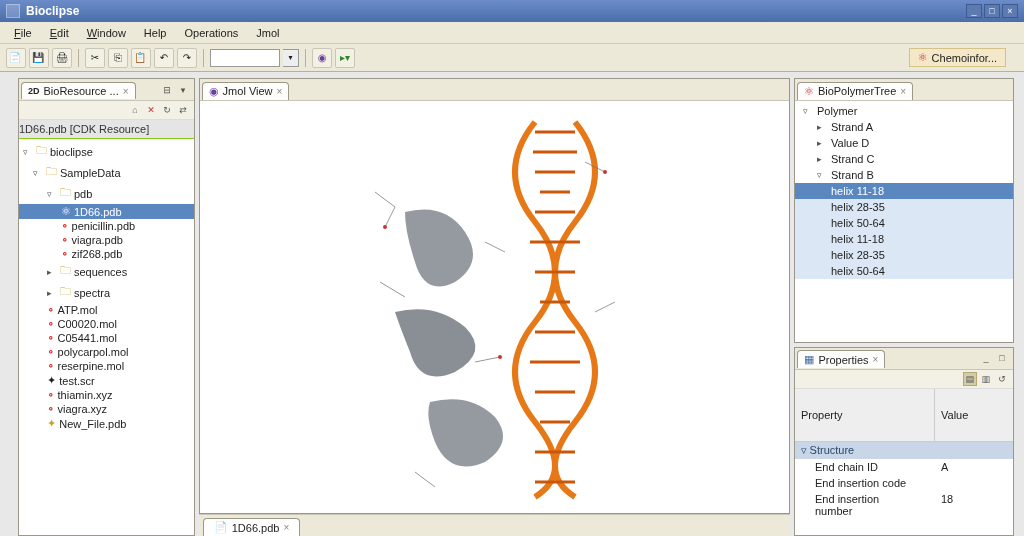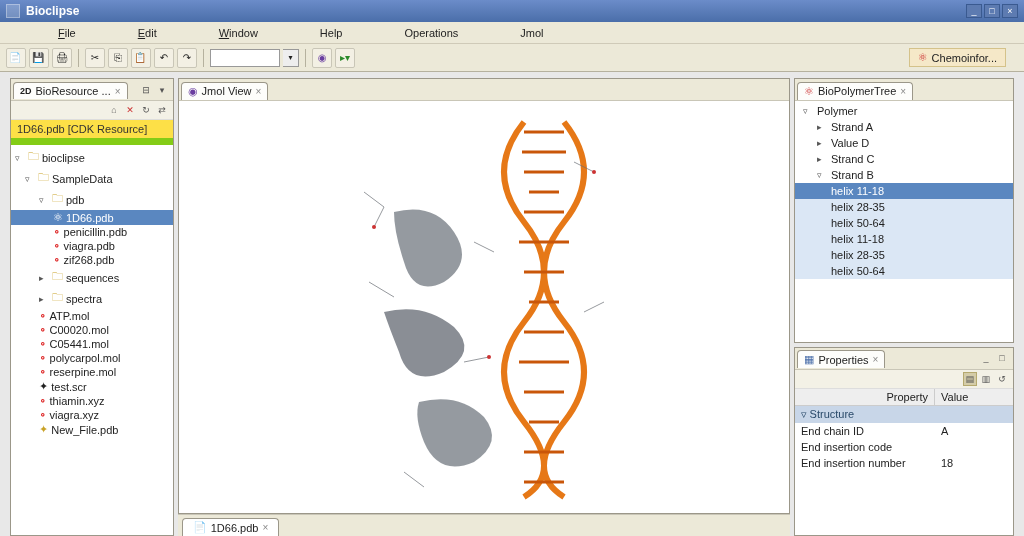--- a/index.html
+++ b/index.html
@@ -8,48 +8,48 @@
 
   
   .titlebar { background: linear-gradient(#6b8cc9, #4a6ea9); color: #fff; height: 22px; display: flex; align-items: center; padding: 0 6px; gap: 6px; }
   .titlebar .winicon { width: 14px; height: 14px; background: #fff3; border: 1px solid #ffffff55; }
   .titlebar .title { flex: 1; font-weight: bold; font-size: 12px; }
   .winbtns { display: flex; gap: 2px; }
   .winbtn { width: 16px; height: 14px; background: #5d7bb1; border: 1px solid #3a5a90; display: flex; align-items: center; justify-content: center; color: #fff; font-size: 9px; cursor: pointer; }
 
   
   .menubar { background: #ece9d8; height: 22px; display: flex; align-items: center; padding: 0 6px; gap: 2px; border-bottom: 1px solid #cfcab8; }
-  .menuitem { padding: 2px 8px; cursor: pointer; margin-left: 44px; }
+  .menuitem { padding: 2px 8px; cursor: pointer; }
   .menuitem u { text-decoration: underline; }
 
   
   .toolbar { background: #ece9d8; height: 28px; display: flex; align-items: center; padding: 0 6px; gap: 3px; border-bottom: 1px solid #b5b19e; }
   .tbtn { width: 20px; height: 20px; background: #f3f0e4; border: 1px solid #c9c6b7; border-radius: 2px; cursor: pointer; display:flex;align-items:center;justify-content:center;font-size:10px;}
   .tsep { width: 1px; height: 18px; background: #b5b19e; margin: 0 3px; }
   .tsearch { width: 70px; height: 18px; border: 1px solid #999; background: #fff; }
   .tdrop { width: 16px; height: 18px; border: 1px solid #999; border-left:none; background: #eee; display:flex;align-items:center;justify-content:center;font-size:8px;}
   .perspective-btn { position: absolute; right: 18px; top: 48px; background: #f5e8c8; border: 1px solid #d4c28a; padding: 2px 8px; display:flex; align-items:center; gap:4px; cursor:pointer; }
 
   
   .workspace { position: absolute; top: 78px; left: 10px; right: 10px; bottom: 0; display: flex; gap: 4px; }
-  .leftcol { width: 164px; display: flex; flex-direction: column; }
+  .leftcol { width: 177px; display: flex; flex-direction: column; margin-left: 8px; }
   .midcol { flex: 1; display: flex; flex-direction: column; }
   .rightcol { width: 220px; display: flex; flex-direction: column; gap: 4px; }
 
   
   .view { background: #fff; border: 1px solid #9b9789; display: flex; flex-direction: column; }
   .view-tabs { background: #ece9d8; display: flex; align-items: center; min-height: 22px; border-bottom: 1px solid #c9c6b7; }
   .view-tab { background: #fdfdfb; padding: 2px 6px; border: 1px solid #9b9789; border-bottom: none; border-top-left-radius: 4px; border-top-right-radius: 4px; display:flex;align-items:center;gap:4px; margin-top:2px; margin-left:2px;}
   .tab-close { color: #888; font-size: 10px; cursor: pointer; }
   .view-toolbar { display:flex; margin-left:auto; gap:2px; padding:0 4px; }
   .vtbtn { width: 14px; height: 14px; font-size:9px; color:#555; display:flex;align-items:center;justify-content:center; cursor:pointer;}
 
   
   .tree { flex:1; overflow:auto; padding: 2px 0; }
-  .tree-status { padding: 3px 6px; border-bottom: 7px solid #84cc16; color:#333; background:#fde047;}
+  .tree-status { padding: 3px 0; border-bottom: 1px solid #84cc16; color:#333; background:#e5e5e5;}
   .tnode { display:flex; align-items:center; gap:3px; padding: 1px 4px; cursor:pointer; white-space:nowrap;}
   .tnode.selected { background:#5a87c0; color:#fff; }
   .arrow { width: 10px; font-size: 9px; color:#555; }
   .indent-1{padding-left:14px}.indent-2{padding-left:28px}.indent-3{padding-left:42px}
   .icon-folder{color:#c9a227;}
   .icon-mol{color:#d22;font-weight:bold;font-size:9px;}
   .icon-new{color:#c9a227;}
 
   
   .jmol-area { flex:1; background:#fff; position:relative; overflow:hidden; }
@@ -62,24 +62,24 @@
   
   .bp-tree { flex:1; overflow:auto; padding:2px 0; }
   .bp-node { padding: 2px 8px; cursor:pointer; display:flex; gap:4px; align-items:center; white-space:nowrap;}
   .bp-node.selected { background:#5a87c0; color:#fff; }
   .bp-node.sel-light { background:#dbe7f5; }
   .bp-i1{padding-left:8px}.bp-i2{padding-left:22px}.bp-i3{padding-left:36px}
 
   
   .props { flex:1; overflow:auto; }
   .props-head { display:flex; background:#eee; border-bottom:1px solid #ccc;}
-  .props-head div { padding:2px 6px; font-weight:normal;text-align:right;}
+  .props-head div { padding:20px 6px; font-weight:normal;}
   .props-head .c1{width:140px;border-right:1px solid #ccc;}
   .props-row { display:flex; }
-  .props-row .c1{width:140px;padding:2px 6px;}
+  .props-row .c1{width:140px;padding:2px 20px;}
   .props-row .c2{padding:2px 6px;}
   .props-cat { background:#c8d6e8; padding:2px 6px; color:#2a4a6a;}
 
   .props-toolbar { display:flex; justify-content:flex-end; gap:2px; padding:2px 4px; background:#f3f1e6; border-bottom:1px solid #ddd;}
   .props-toolbar .vtbtn.active { background:#d4cca8; border:1px solid #b5a96e; }
 </style>
 </head>
 <body>
 
 <div class="app">

